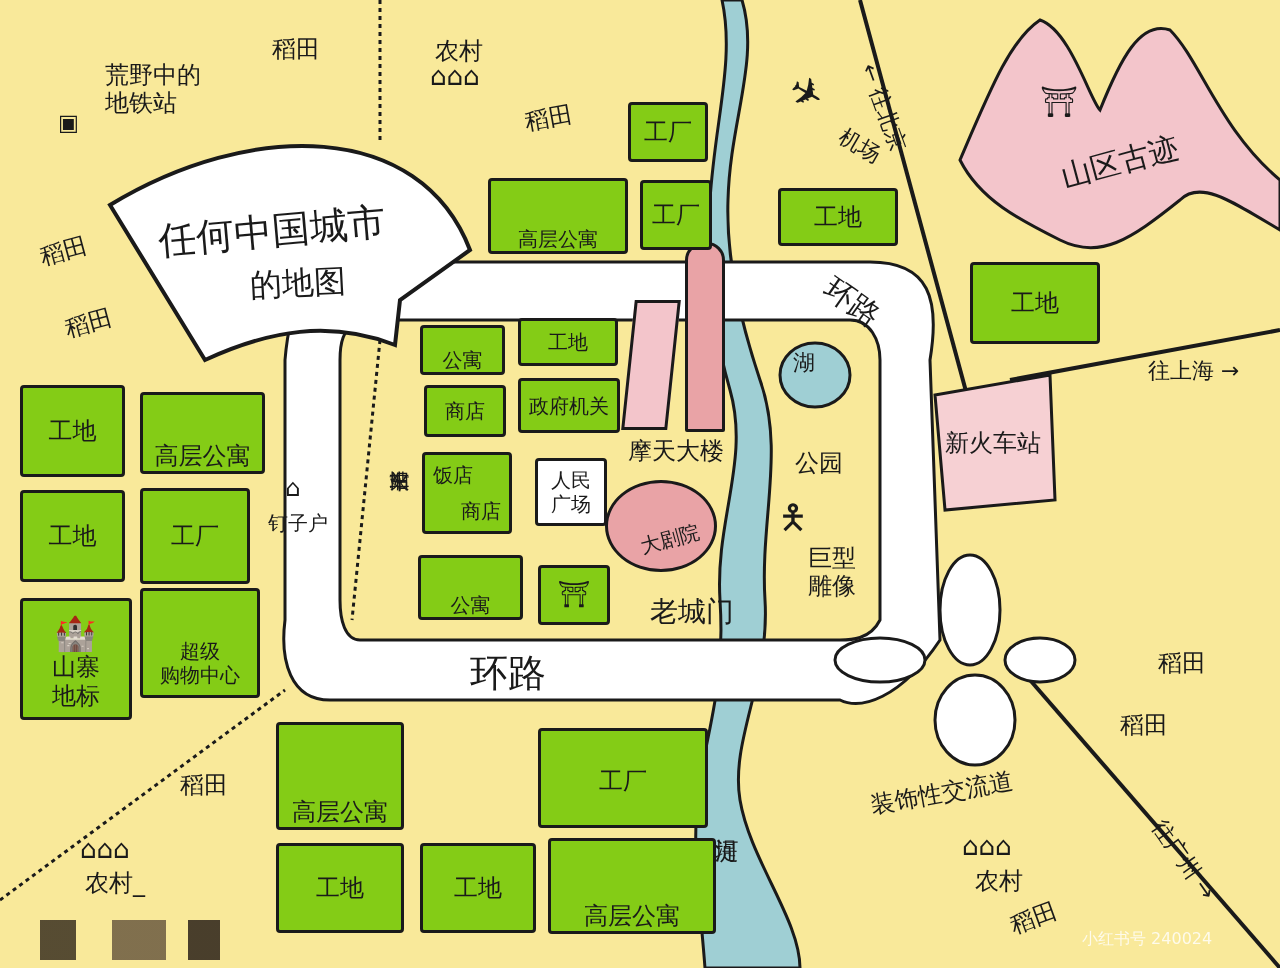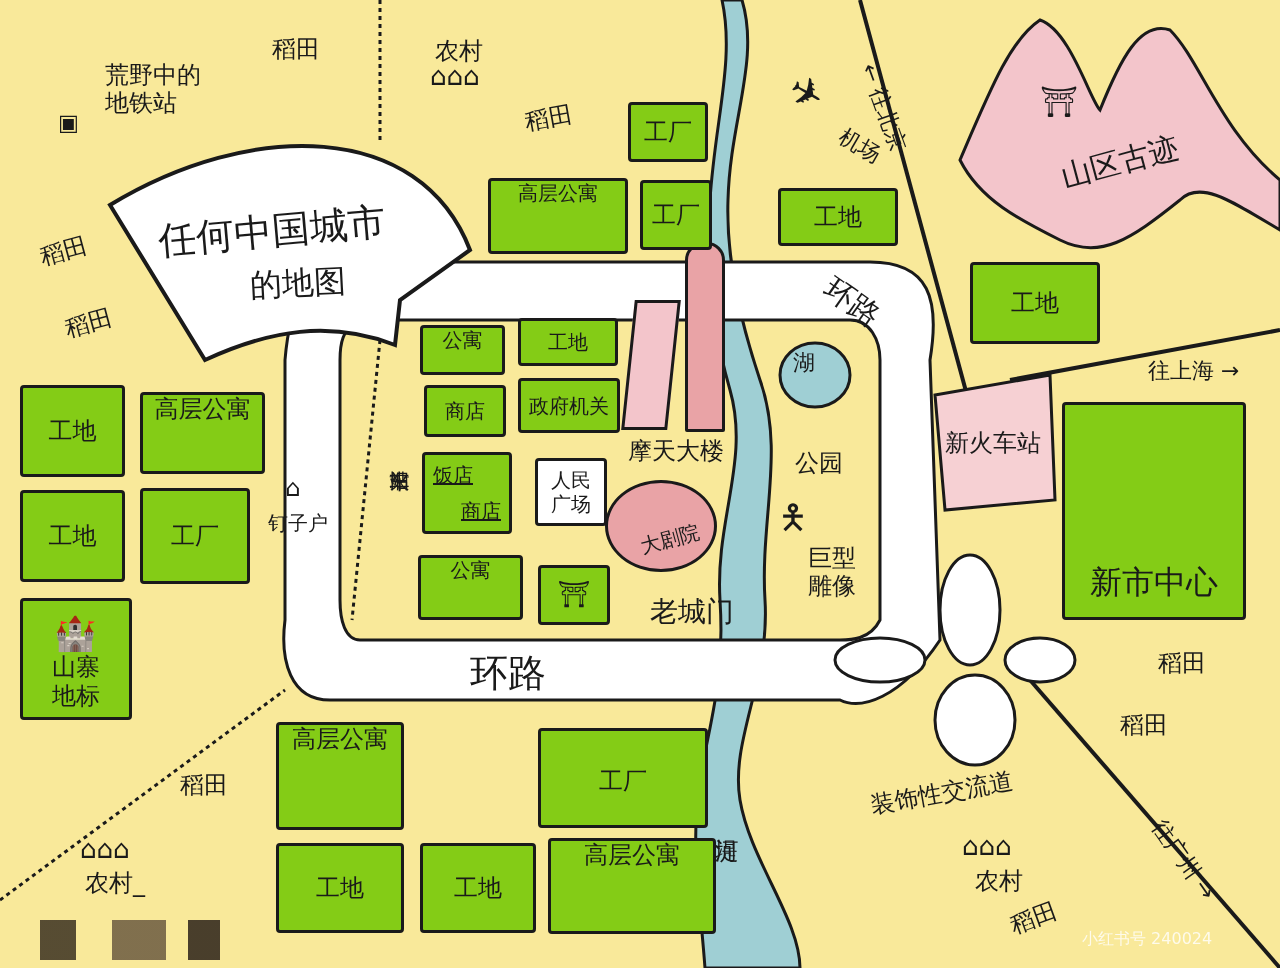--- a/index.html
+++ b/index.html
@@ -1,21 +1,21 @@
 <!DOCTYPE html>
 <html><head>
 <meta charset="utf-8">
 <style>
   html,body{margin:0;padding:0;}
   body{width:1280px;height:968px;overflow:hidden;background:#f9e99a;font-family:"DejaVu Sans",sans-serif;position:relative;}
   #map{position:absolute;left:0;top:0;width:1280px;height:968px;}
   .lbl{position:absolute;color:#1a1a1a;font-size:24px;line-height:1.15;white-space:nowrap;}
   .blk{position:absolute;background:#84cc16;border:3px solid #1a1a1a;border-radius:4px;box-sizing:border-box;display:flex;align-items:center;justify-content:center;text-align:center;color:#1a1a1a;font-size:24px;line-height:1.2;}
   .blk span{display:block;}
-  .blk.bottom{align-items:flex-start;padding-bottom:12px;font-family:Liberation Serif, serif;}
+  .blk.bottom{align-items:flex-end;padding-bottom:0;font-family:Liberation Serif, serif;}
   .small{font-size:20px;}
   .white{background:#fff;}
   .vert{writing-mode:vertical-rl;}
 </style>
 </head>
 <body>
 
 <div id="map">
   <svg width="1280" height="968" style="position:absolute;left:0;top:0">
 
@@ -160,38 +160,39 @@
   <div class="blk bottom" style="left:418px;top:555px;width:105px;height:65px;">
       <span class="small">公寓</span>
     </div>
 
   <div class="blk" style="left:424px;top:385px;width:82px;height:52px;">
       <span class="small">商店</span>
     </div>
   <div class="blk" style="left:518px;top:378px;width:102px;height:55px;">
       <span class="small">政府机关</span>
     </div>
-  <div class="blk" style="left:422px;top:452px;width:90px;height:82px;flex-direction:column;align-items:flex-start;padding:4px 8px;text-decoration:underline;">
+  <div class="blk" style="left:422px;top:452px;width:90px;height:82px;flex-direction:column;align-items:flex-start;padding:4px 8px;">
     <span class="small">饭店</span>
     <span class="small" style="align-self:flex-end;margin-top:12px;">商店</span>
   </div>
   <div class="blk white" style="left:535px;top:458px;width:72px;height:68px;flex-direction:column;">
     <span class="small">人民</span>
     <span class="small">广场</span>
   </div>
   <div class="blk" style="left:538px;top:565px;width:72px;height:60px;">
       <span style="font-size:26px;">⛩</span>
     </div>
 
   <div class="blk" style="left:20px;top:598px;width:112px;height:122px;flex-direction:column;justify-content:flex-end;padding-bottom:6px;">
     <span style="font-size:34px;">🏰</span>
     <span>山寨</span>
     <span>地标</span>
   </div>
+  <div class="blk" style="left:140px;top:588px;width:120px;height:110px;flex-direction:column;justify-content:flex-end;padding-bottom:8px;">
+    <span class="small">超级</span>
+    <span class="small">购物中心</span>
+  </div>
 
   <div class="lbl" style="left:945px;top:430px;font-size:24px;">新火车站</div>
-  <div class="blk" style="left:1062px;top:402px;width:184px;height:218px;align-items:flex-end;padding-bottom:16px;">
-      <span style="font-size:32px;">新市中心</span>
-    </div>
 
   <div class="lbl" style="left:1082px;top:930px;font-size:16px;color:rgba(255,255,255,0.8);">小红书号 240024</div>
   <div style="position:absolute;left:40px;top:920px;width:180px;height:40px;background:linear-gradient(90deg,#3a3020 0 20%,#f9e99a 20% 40%,#6b5a40 40% 70%,#f9e99a 70% 82%,#2a2018 82% 100%);opacity:0.85;"></div>
 </div>
 
 </body></html>

